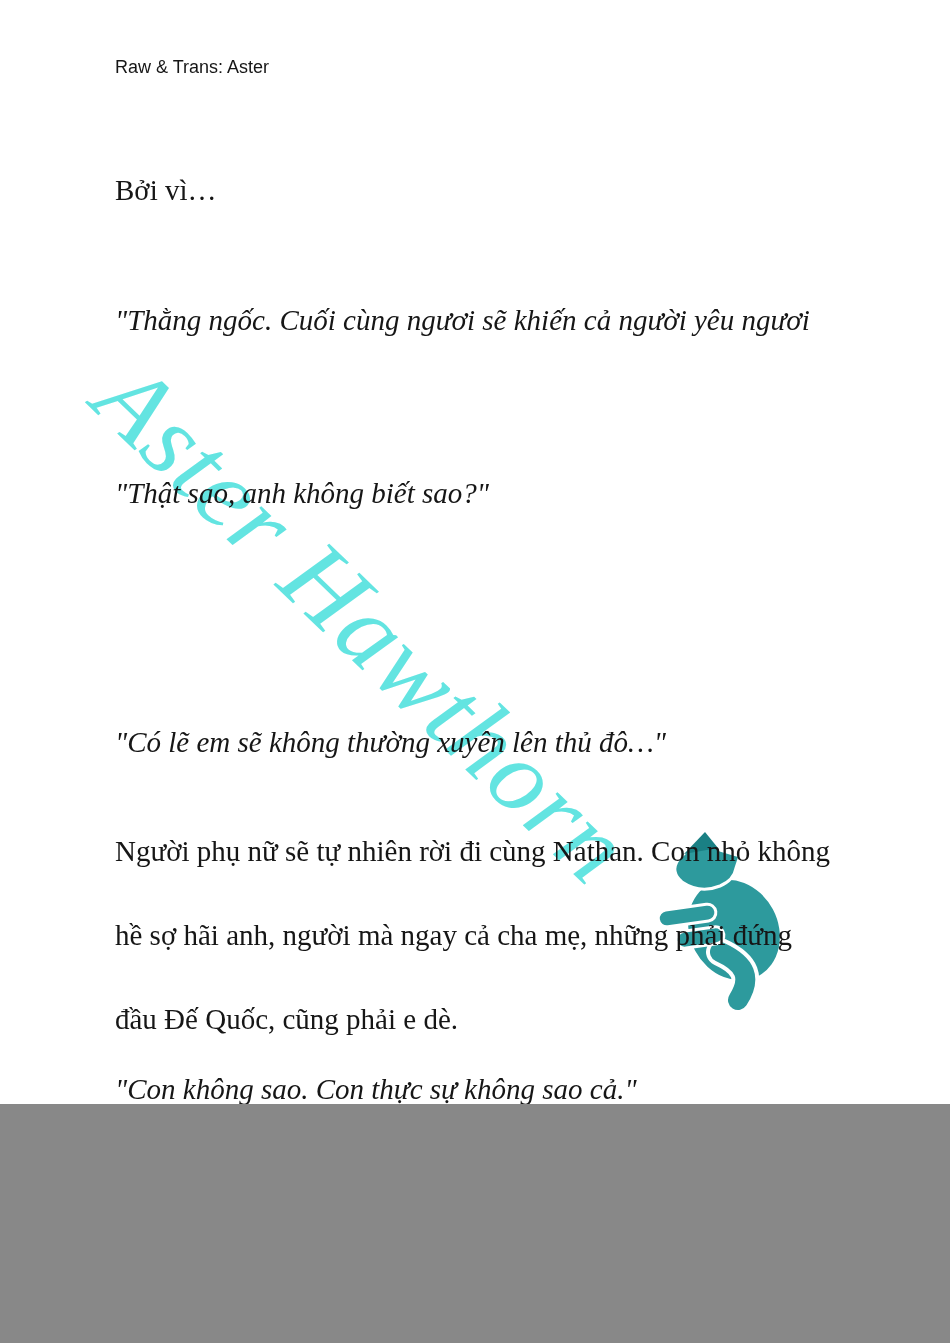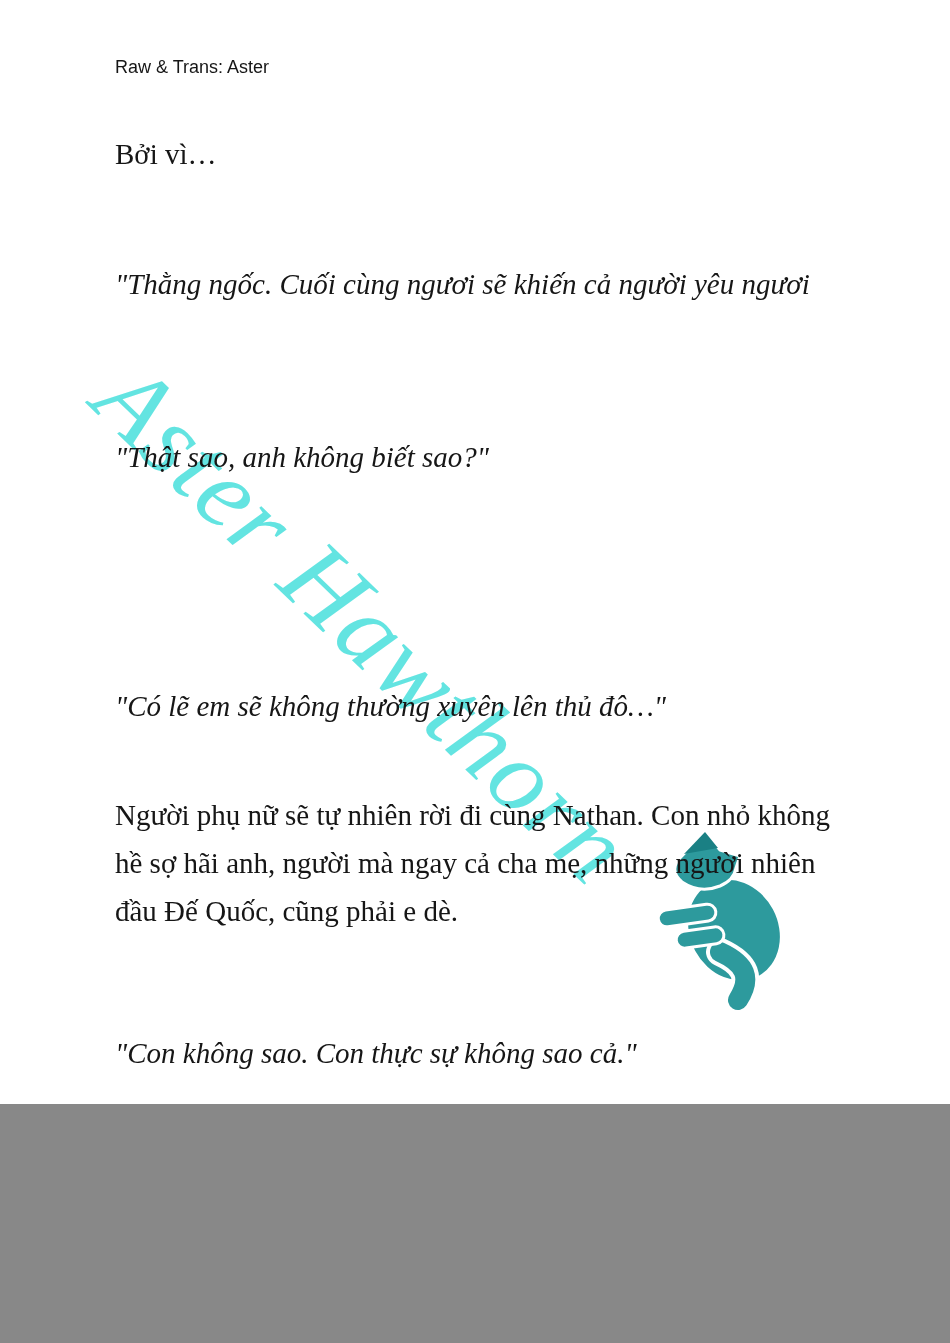--- a/index.html
+++ b/index.html
@@ -47,21 +47,21 @@
   }
   .content { position: absolute; inset: 0; z-index: 3; }
   .para {
     position: absolute;
     left: 115px;
     font-size: 29px;
     line-height: 48px;
     color: var(--text, #1a1a1a);
     white-space: nowrap;
   }
-  .para .line { display: block; }
+  .para .line { display: block; margin-top: 36px; }
   .italic { font-style: italic; }
   .p1 { top: 101px; }
   .p2 { top: 231px; }
   .p3 { top: 404px; }
   .p4 { top: 531px; }
   .p5 { top: 653px; }
   .p6 { top: 762px; }
   .p7 { top: 1000px; }
 </style>
 </head>
@@ -95,21 +95,21 @@
       <span class="line">"Thằng ngốc. Cuối cùng ngươi sẽ khiến cả người yêu ngươi</span>
     </p>
     <p class="para italic p3">
       <span class="line">"Thật sao, anh không biết sao?"</span>
     </p>
     <p class="para italic p5">
       <span class="line">"Có lẽ em sẽ không thường xuyên lên thủ đô…"</span>
     </p>
     <p class="para normal p6">
       <span class="line">Người phụ nữ sẽ tự nhiên rời đi cùng Nathan. Con nhỏ không</span>
-      <span class="line">hề sợ hãi anh, người mà ngay cả cha mẹ, những người nhiên</span>
+      <span class="line">hề sợ hãi anh, người mà ngay cả cha mẹ, những phải đứng</span>
       <span class="line">đầu Đế Quốc, cũng phải e dè.</span>
     </p>
     <p class="para italic p7">
       <span class="line">"Con không sao. Con thực sự không sao cả."</span>
     </p>
   </main>
 
 </div>
 
 </body></html>

